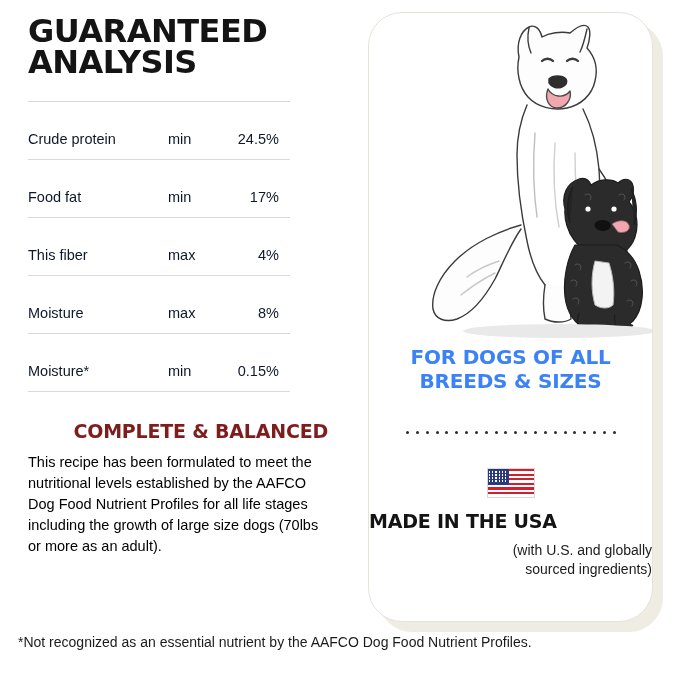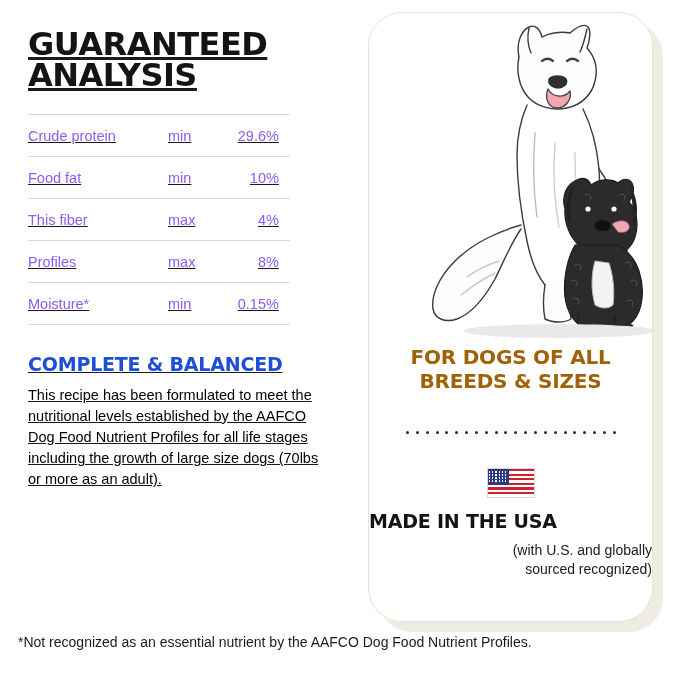--- a/index.html
+++ b/index.html
@@ -20,23 +20,22 @@
     position: relative;
     width: 679px;
     height: 676px;
     box-sizing: border-box;
   }
 
   
   .left-col {
     position: absolute;
     left: 28px;
-    top: 29px;
+    top: 16px;
     width: 300px;
-    text-decoration: underline;
   }
 
   .ga-title {
     font-family: "DejaVu Sans", sans-serif;
     font-weight: bold;
     font-size: 32px;
     line-height: 0.98;
     letter-spacing: -0.5px;
     color: #141414;
     margin: 0 0 22px 0;
@@ -49,23 +48,23 @@
     border-collapse: collapse;
     font-size: 14.5px;
   }
   .ga-table tr {
     border-bottom: 1px solid #d9d9d9;
   }
   .ga-table tr:first-child {
     border-top: 1px solid #d9d9d9;
   }
   .ga-table td {
-    padding: 13px 0 12px 0;
+    padding: 29px 0 12px 0;
     vertical-align: baseline;
-    color: #8b5cf6;
+    color: #0f172a;
   }
   .ga-nutrient { width: 140px; }
   .ga-limit { width: 50px; }
   .ga-value {
     text-align: right;
     width: 48px;
     font-weight: normal;
   }
   .ga-unit {
     text-align: left;
@@ -79,21 +78,22 @@
     color: #1b1b1b;
   }
 
   .cb-title {
     font-family: "DejaVu Sans", sans-serif;
     font-weight: bold;
     font-size: 19px;
     letter-spacing: -0.2px;
     margin: 28px 0 10px 0;
     text-transform: uppercase;
-    color: #1d4ed8;
+    color: #7f1d1d;
+    text-align: right;
   }
 
   .cb-body {
     font-size: 14.5px;
     line-height: 1.46;
     margin: 0;
     width: 292px;
     color: #000000;
   }
 
@@ -141,21 +141,21 @@
     position: absolute;
     left: 0;
     top: 333px;
     width: 283px;
     text-align: center;
     font-family: "DejaVu Sans", sans-serif;
     font-weight: bold;
     font-size: 20px;
     line-height: 1.18;
     letter-spacing: -0.2px;
-    color: #a16207;
+    color: #3b82f6;
     text-transform: uppercase;
   }
 
   .dotted-divider {
     position: absolute;
     left: 37px;
     top: 416px;
     width: 210px;
     height: 6px;
     display: flex;
@@ -243,37 +243,37 @@
     <h1 class="ga-title">
       <span>GUARANTEED</span>
       <span class="line2">ANALYSIS</span>
     </h1>
 
     <table class="ga-table">
       <tbody>
         <tr>
           <td class="ga-nutrient">Crude protein</td>
           <td class="ga-limit">min</td>
-          <td class="ga-value">29.6</td>
+          <td class="ga-value">24.5</td>
           <td class="ga-unit">%</td>
         </tr>
         <tr>
           <td class="ga-nutrient">Food fat</td>
           <td class="ga-limit">min</td>
-          <td class="ga-value">10</td>
+          <td class="ga-value">17</td>
           <td class="ga-unit">%</td>
         </tr>
         <tr>
           <td class="ga-nutrient">This fiber</td>
           <td class="ga-limit">max</td>
           <td class="ga-value">4</td>
           <td class="ga-unit">%</td>
         </tr>
         <tr>
-          <td class="ga-nutrient">Profiles</td>
+          <td class="ga-nutrient">Moisture</td>
           <td class="ga-limit">max</td>
           <td class="ga-value">8</td>
           <td class="ga-unit">%</td>
         </tr>
         <tr>
           <td class="ga-nutrient">Moisture*</td>
           <td class="ga-limit">min</td>
           <td class="ga-value">0.15</td>
           <td class="ga-unit">%</td>
         </tr>
@@ -412,16 +412,16 @@
         <div class="star-row" style="top:5px"></div>
         <div class="star-row" style="top:8px"></div>
         <div class="star-row" style="top:11px"></div>
       </div>
     </div>
 
     <div class="usa-text">MADE IN THE USA</div>
 
     <div class="usa-sub">
       <div>(with U.S. and globally</div>
-      <div>sourced recognized)</div>
+      <div>sourced ingredients)</div>
     </div>
   </div>
 </div>
 
 </body></html>

